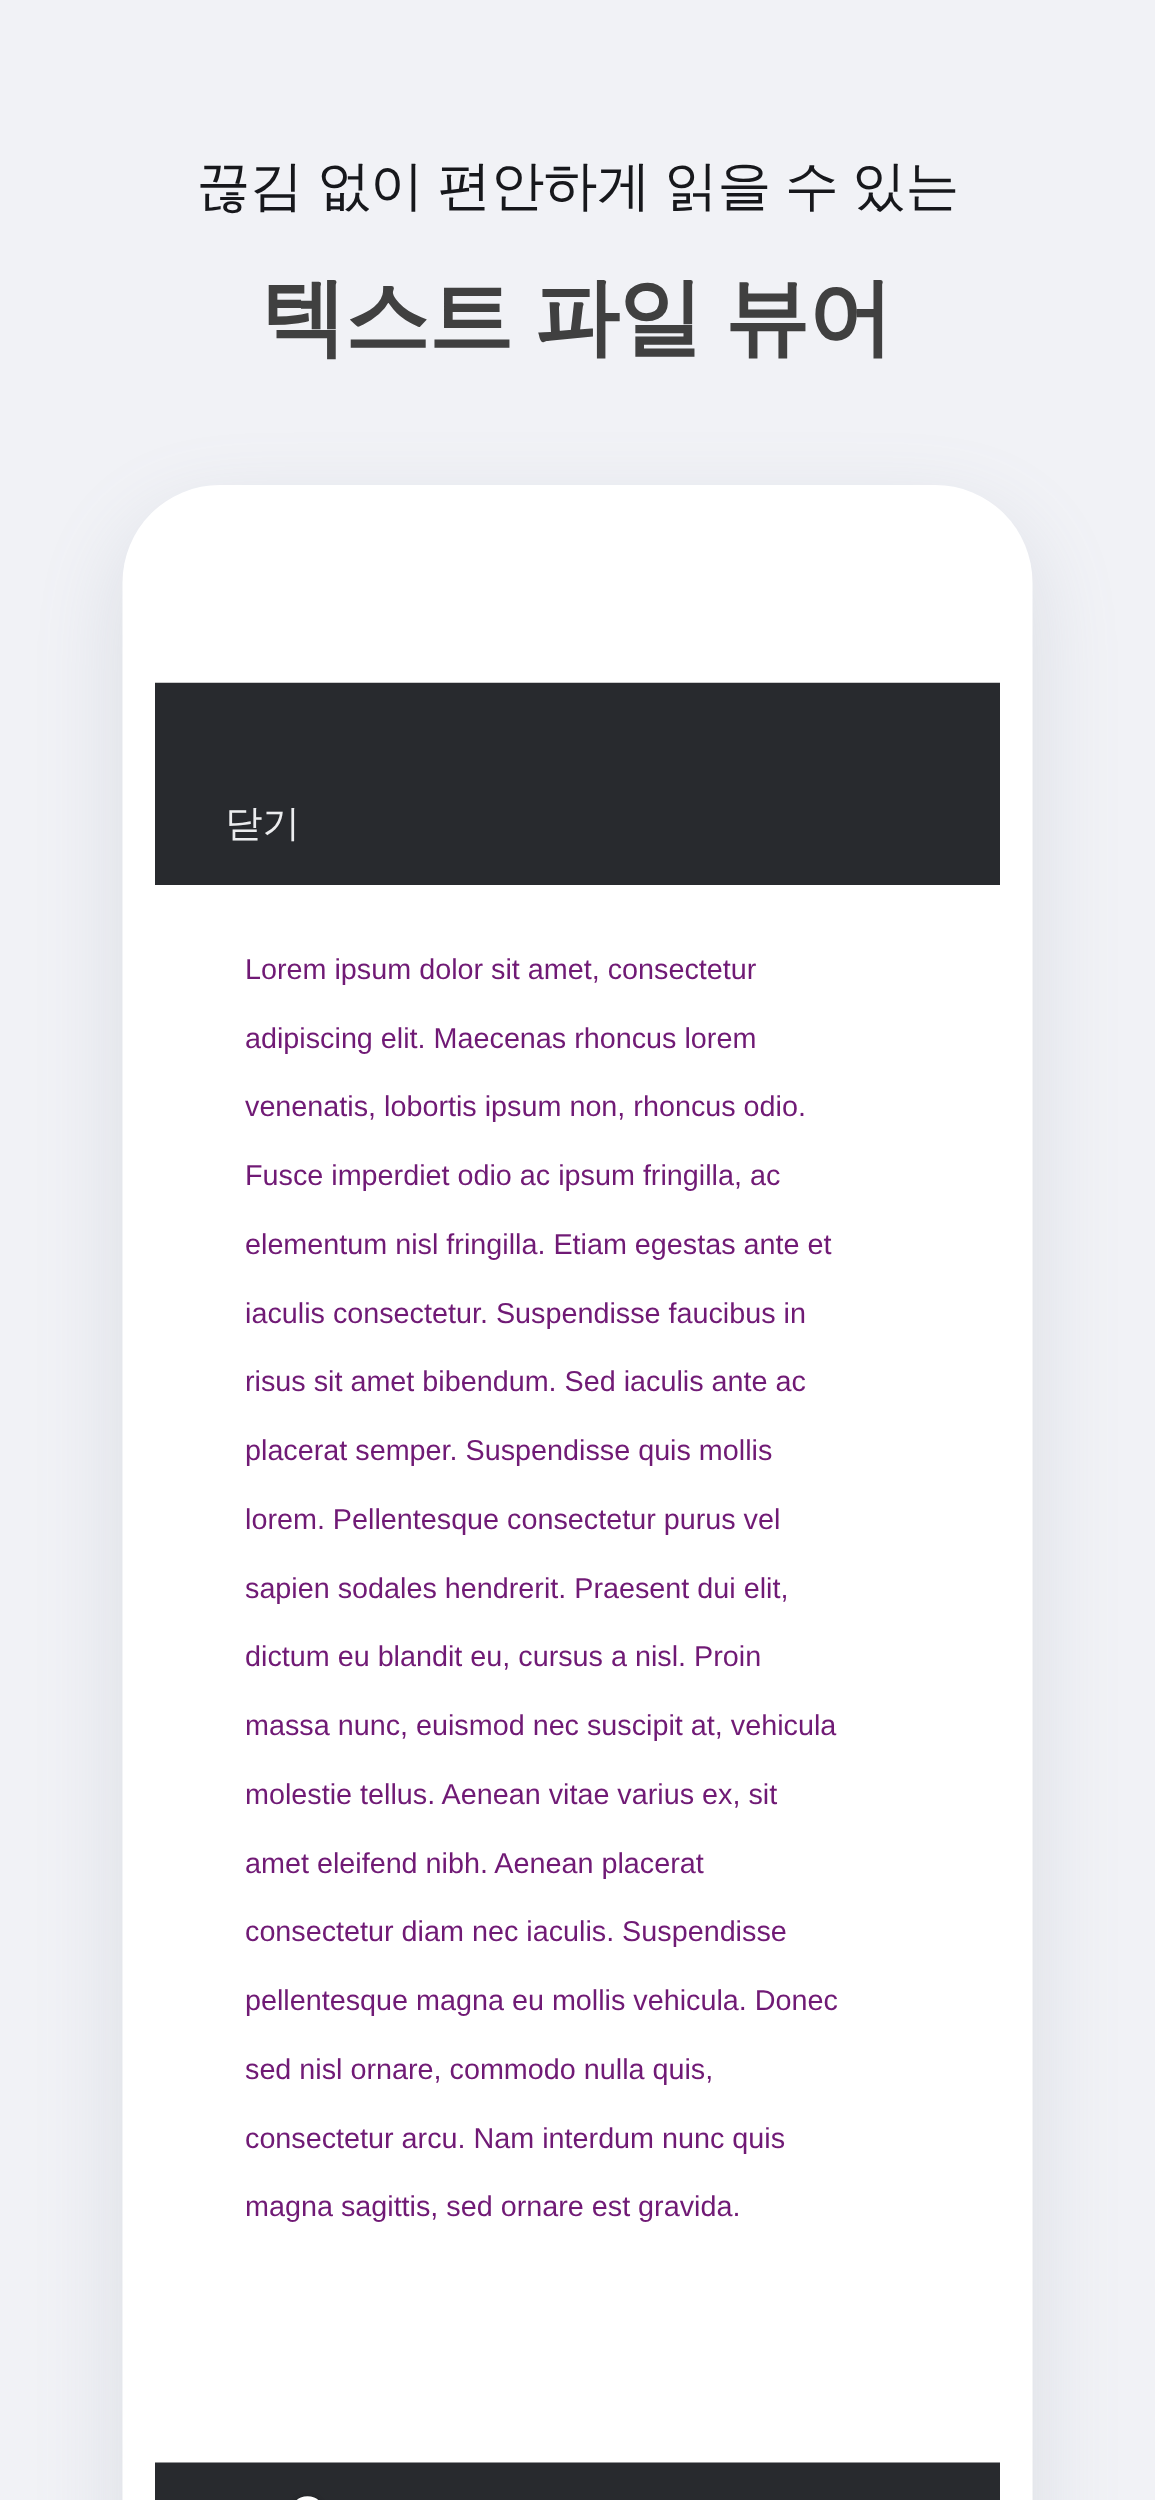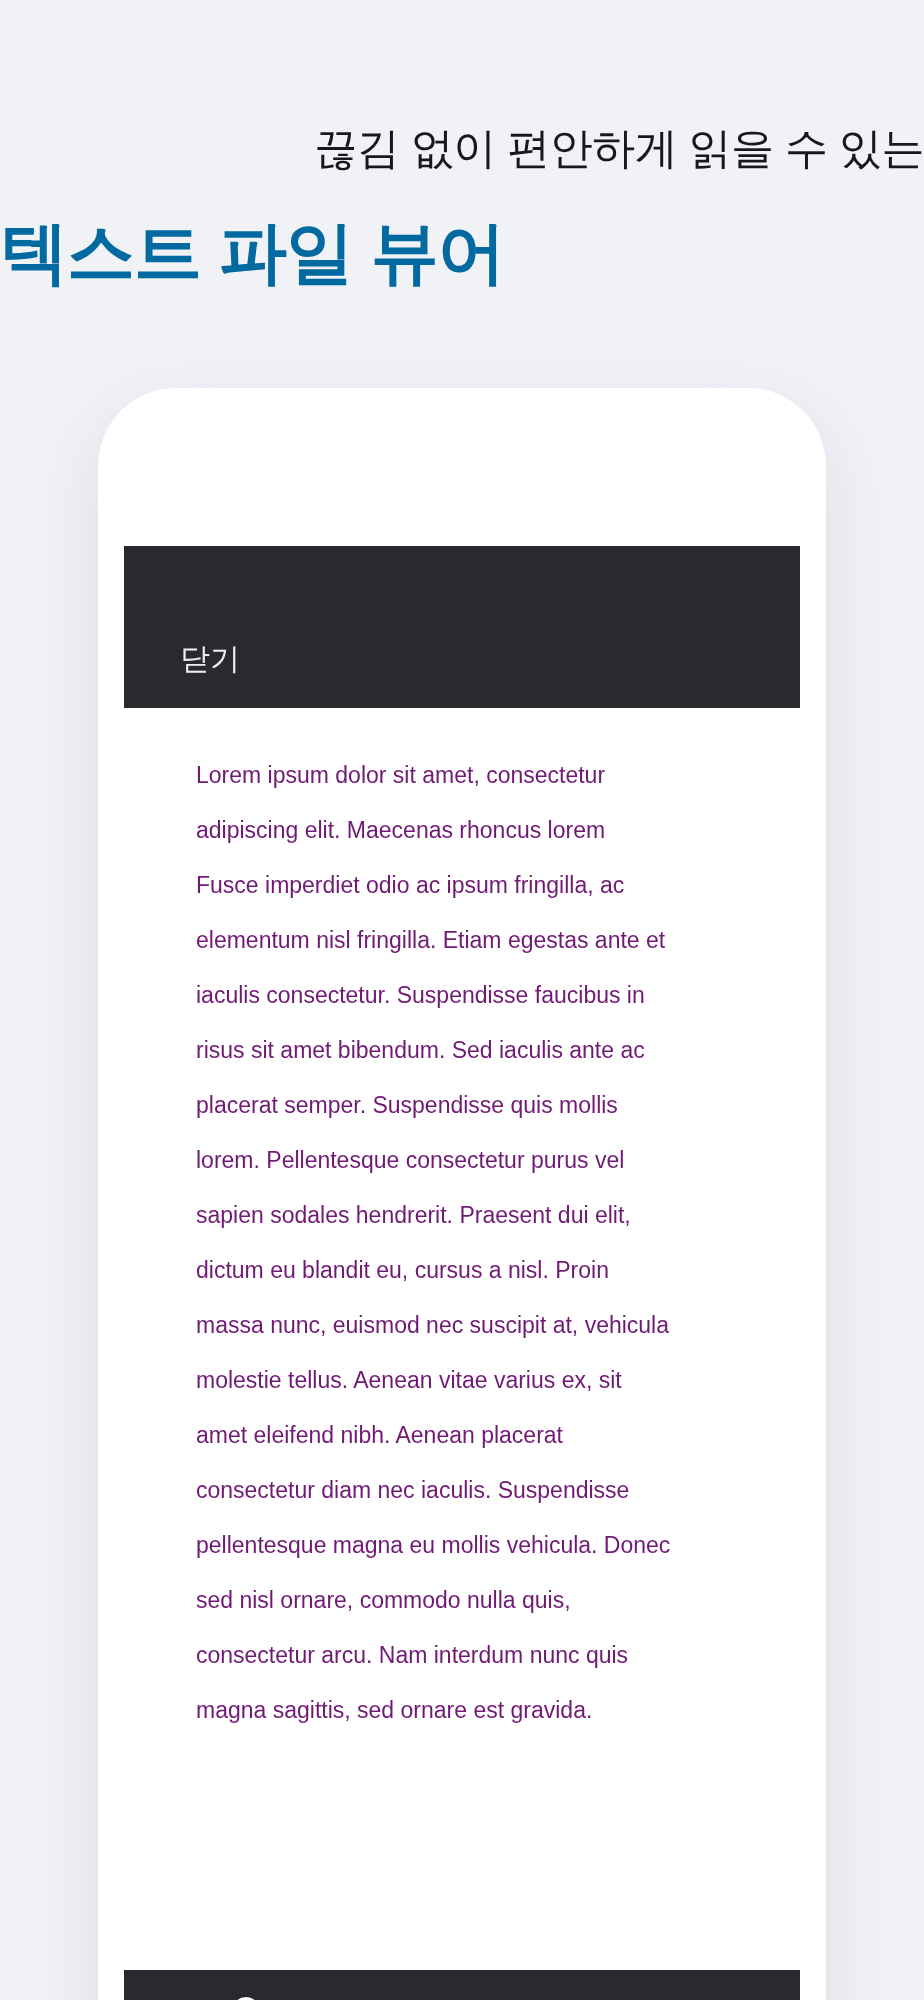--- a/index.html
+++ b/index.html
@@ -14,33 +14,33 @@
     width: 924px;
     height: 2000px;
     background: #f1f2f6;
     overflow: hidden;
   }
 
   
   .headline-light {
     position: absolute;
     top: 120px; left: 0; right: 0;
-    text-align: right;
+    text-align: center;
     font-size: 43px;
     font-weight: 400;
     color: #17181c;
     letter-spacing: -0.5px;
   }
   .headline-bold {
     position: absolute;
     top: 208px; left: 0; right: 0;
-    text-align: left;
+    text-align: center;
     font-size: 68px;
     font-weight: 700;
-    color: #0369a1;
+    color: #404040;
     letter-spacing: -1px;
   }
 
   
   .phone {
     position: absolute;
     left: 98px;
     top: 388px;
     width: 728px;
     height: 1796px;
@@ -225,20 +225,21 @@
     <div class="app">
 
       <div class="app-header">
         <span class="close-label">닫기</span>
       </div>
 
       <div class="app-body">
         <div class="text-lines" id="text-lines">
             <div class="line">Lorem ipsum dolor sit amet, consectetur</div>
             <div class="line">adipiscing elit. Maecenas rhoncus lorem</div>
+            <div class="line">venenatis, lobortis ipsum non, rhoncus odio.</div>
             <div class="line">Fusce imperdiet odio ac ipsum fringilla, ac</div>
             <div class="line">elementum nisl fringilla. Etiam egestas ante et</div>
             <div class="line">iaculis consectetur. Suspendisse faucibus in</div>
             <div class="line">risus sit amet bibendum. Sed iaculis ante ac</div>
             <div class="line">placerat semper. Suspendisse quis mollis</div>
             <div class="line">lorem. Pellentesque consectetur purus vel</div>
             <div class="line">sapien sodales hendrerit. Praesent dui elit,</div>
             <div class="line">dictum eu blandit eu, cursus a nisl. Proin</div>
             <div class="line">massa nunc, euismod nec suscipit at, vehicula</div>
             <div class="line">molestie tellus. Aenean vitae varius ex, sit</div>

